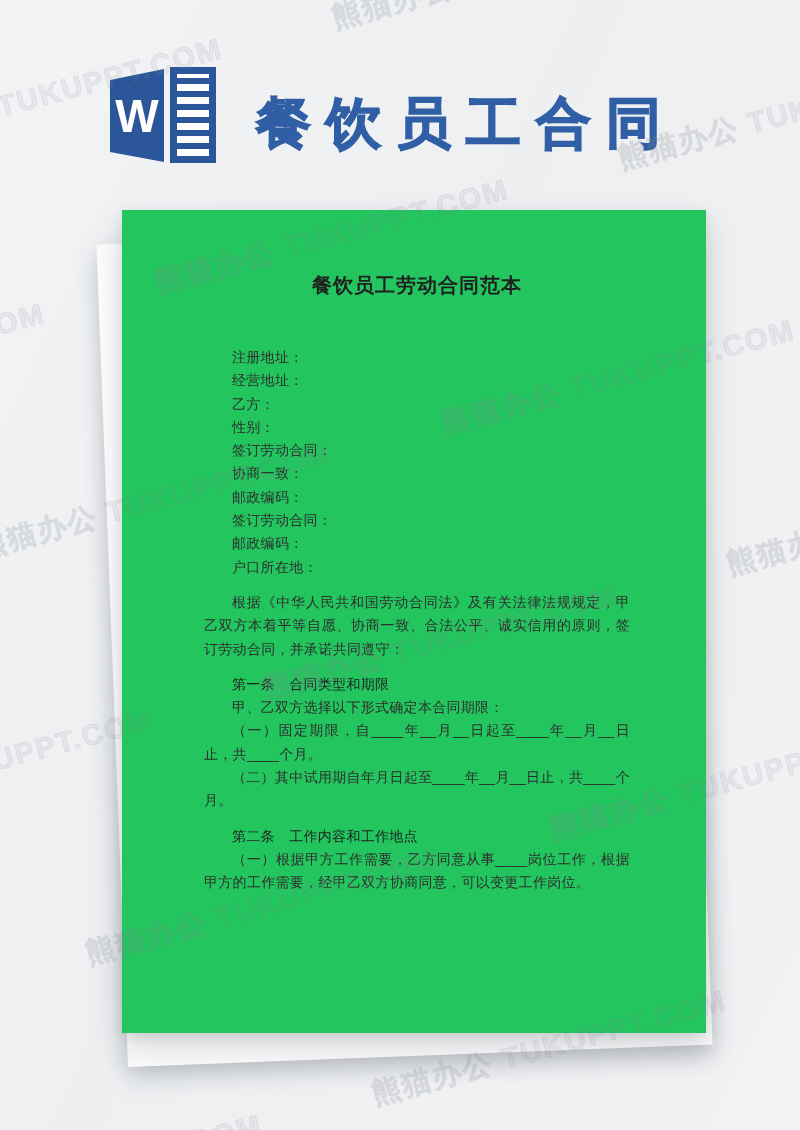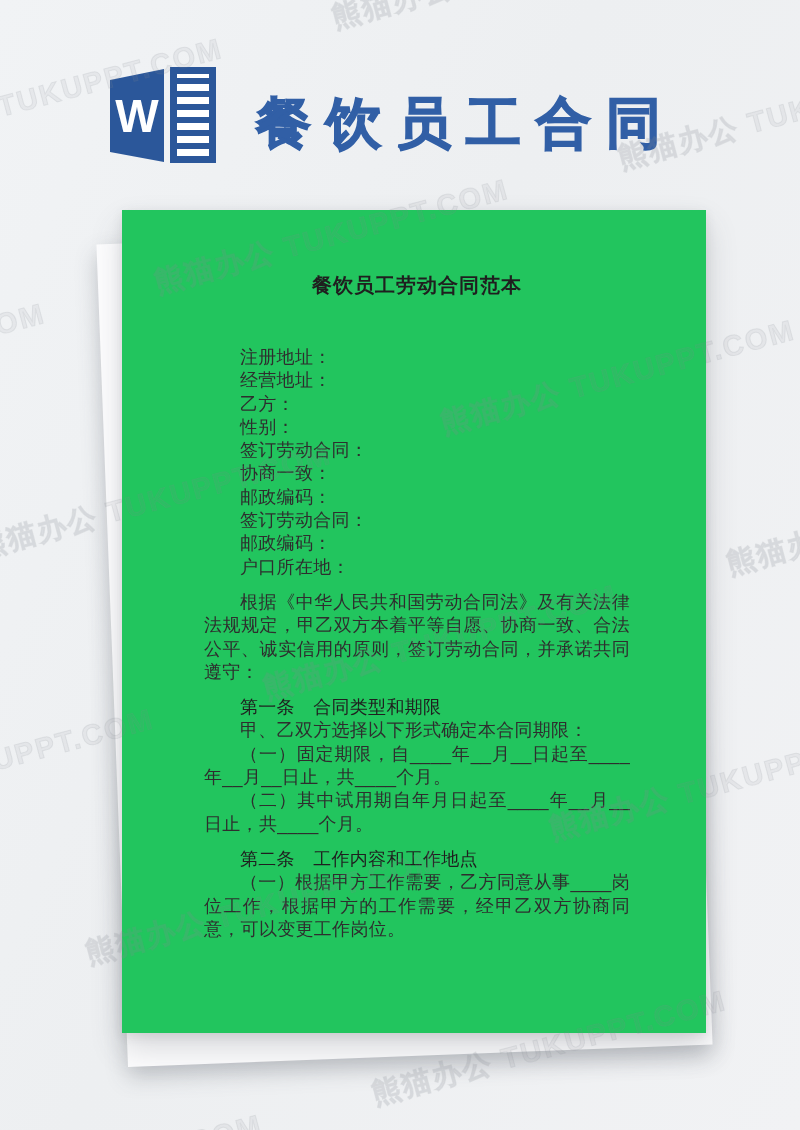--- a/index.html
+++ b/index.html
@@ -34,21 +34,21 @@
   }
 
   
   .doc{padding:0 76px 0 82px;color:#2e2e2e;}
   .doc-title{
     margin:60px 0 0 0;font-size:20px;line-height:30px;font-weight:700;
     text-align:center;letter-spacing:1px;color:#1f1f1f;
   }
   .fields{margin-top:46px;}
   .fields p,.para,.heading{
-    margin:0;font-size:18px;line-height:23.3px;text-indent:2em;
+    margin:0;font-size:14px;line-height:23.3px;text-indent:2em;
     letter-spacing:0.3px;text-align:justify;
   }
   .block{margin-top:12px;}
   .heading{font-weight:400;color:#1f1f1f;}
 
   
   .wm-layer{
     position:absolute;left:-300px;top:-250px;width:1500px;height:1800px;
     transform:rotate(-15deg);pointer-events:none;z-index:50;
   }

